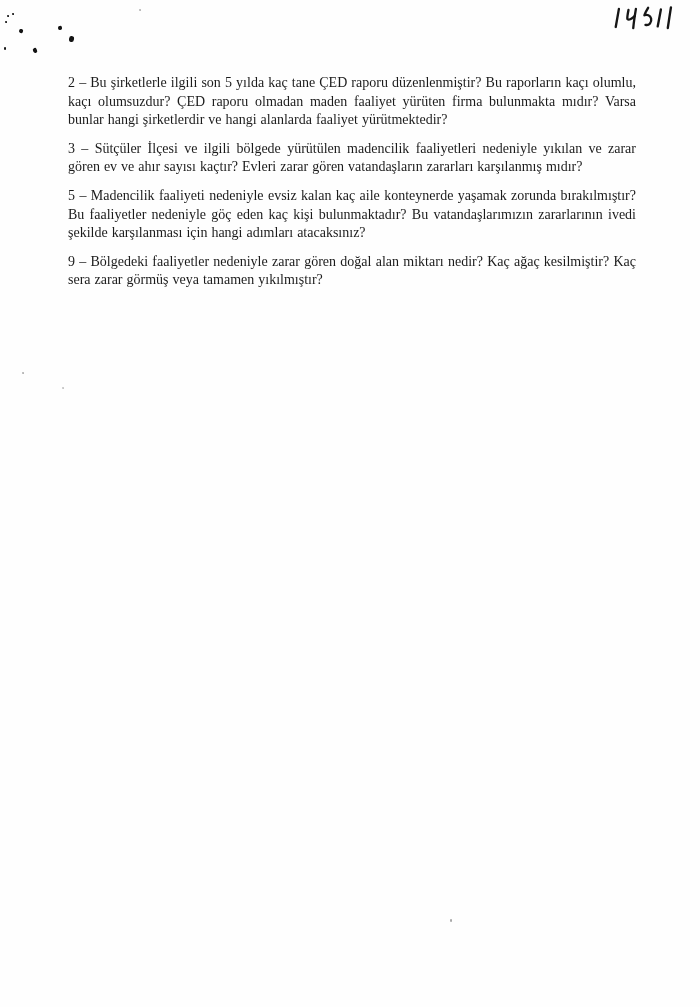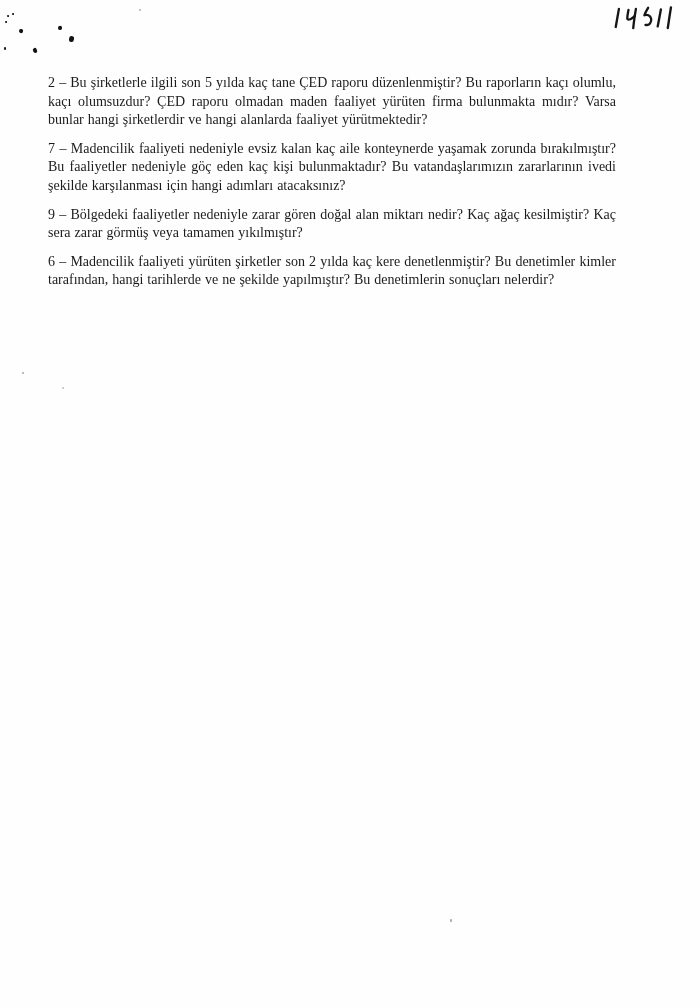--- a/index.html
+++ b/index.html
@@ -11,21 +11,21 @@
     overflow: hidden;
     font-family: "Liberation Serif", serif;
   }
   .scan-page {
     position: absolute;
     inset: 0;
     background: #fefefe;
   }
   .text-block {
     position: absolute;
-    left: 48px;
+    left: 68px;
     top: 74px;
     width: 568px;
   }
   .text-block p {
     margin: 0 0 10px 0;
     font-size: 14px;
     line-height: 18.6px;
     color: #1b1b1b;
     text-align: justify;
     word-spacing: 0.5px;
@@ -95,18 +95,18 @@
     <path d="M15.5,5.5 C14.8,9 14.2,12.5 14.5,14 C16,15.5 19,13.5 21.5,11"></path>
     <path d="M22.5,4.5 C21.5,10.5 20.5,17 20,22.5"></path>
     <path d="M34,3.5 C32.5,6 31,8.5 30.5,10.5 C33,9.5 36,10.5 36.8,13.5 C37.6,17 35,20.5 31.5,19.5"></path>
     <path d="M46,5 C45,10.5 44,16 43,21"></path>
     <path d="M55.5,3 C54.5,9 53.5,16 52.5,22.5"></path>
   </svg>
   <span class="sr-only">14511</span>
 
   <div class="text-block">
     <p>2 – Bu şirketlerle ilgili son 5 yılda kaç tane ÇED raporu düzenlenmiştir? Bu raporların kaçı olumlu, kaçı olumsuzdur? ÇED raporu olmadan maden faaliyet yürüten firma bulunmakta mıdır? Varsa bunlar hangi şirketlerdir ve hangi alanlarda faaliyet yürütmektedir?</p>
-    <p>7 – Madencilik faaliyeti nedeniyle evsiz kalan kaç aile konteynerde yaşamak zorunda bırakılmıştır? Bu faaliyetler nedeniyle göç eden kaç kişi bulunmaktadır? Bu vatandaşlarımızın zararlarının ivedi şekilde karşılanması için hangi adımları atacaksınız?</p>
+    <p>3 – Sütçüler İlçesi ve ilgili bölgede yürütülen madencilik faaliyetleri nedeniyle yıkılan ve zarar gören ev ve ahır sayısı kaçtır? Evleri zarar gören vatandaşların zararları karşılanmış mıdır?</p>
+    <p>5 – Madencilik faaliyeti nedeniyle evsiz kalan kaç aile konteynerde yaşamak zorunda bırakılmıştır? Bu faaliyetler nedeniyle göç eden kaç kişi bulunmaktadır? Bu vatandaşlarımızın zararlarının ivedi şekilde karşılanması için hangi adımları atacaksınız?</p>
     <p>9 – Bölgedeki faaliyetler nedeniyle zarar gören doğal alan miktarı nedir? Kaç ağaç kesilmiştir? Kaç sera zarar görmüş veya tamamen yıkılmıştır?</p>
-    <p>6 – Madencilik faaliyeti yürüten şirketler son 2 yılda kaç kere denetlenmiştir? Bu denetimler kimler tarafından, hangi tarihlerde ve ne şekilde yapılmıştır? Bu denetimlerin sonuçları nelerdir?</p>
   </div>
 
 </div>
 
 </body></html>

